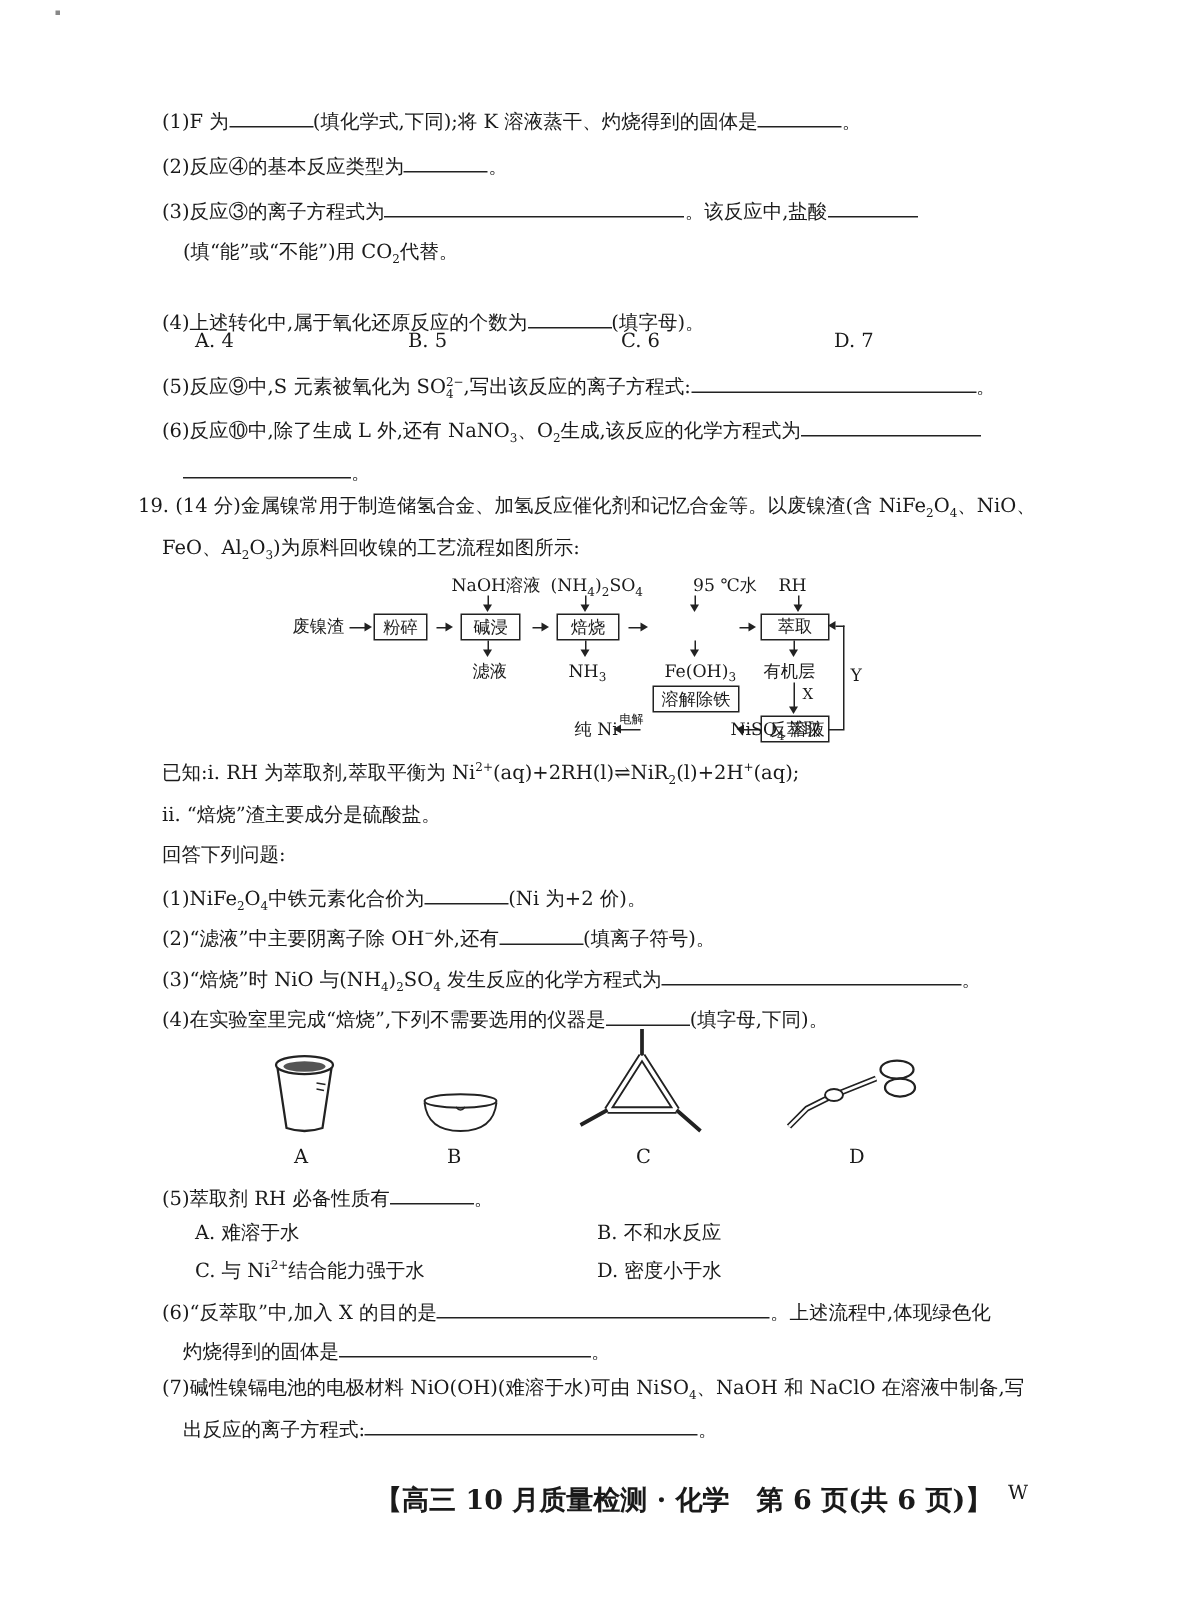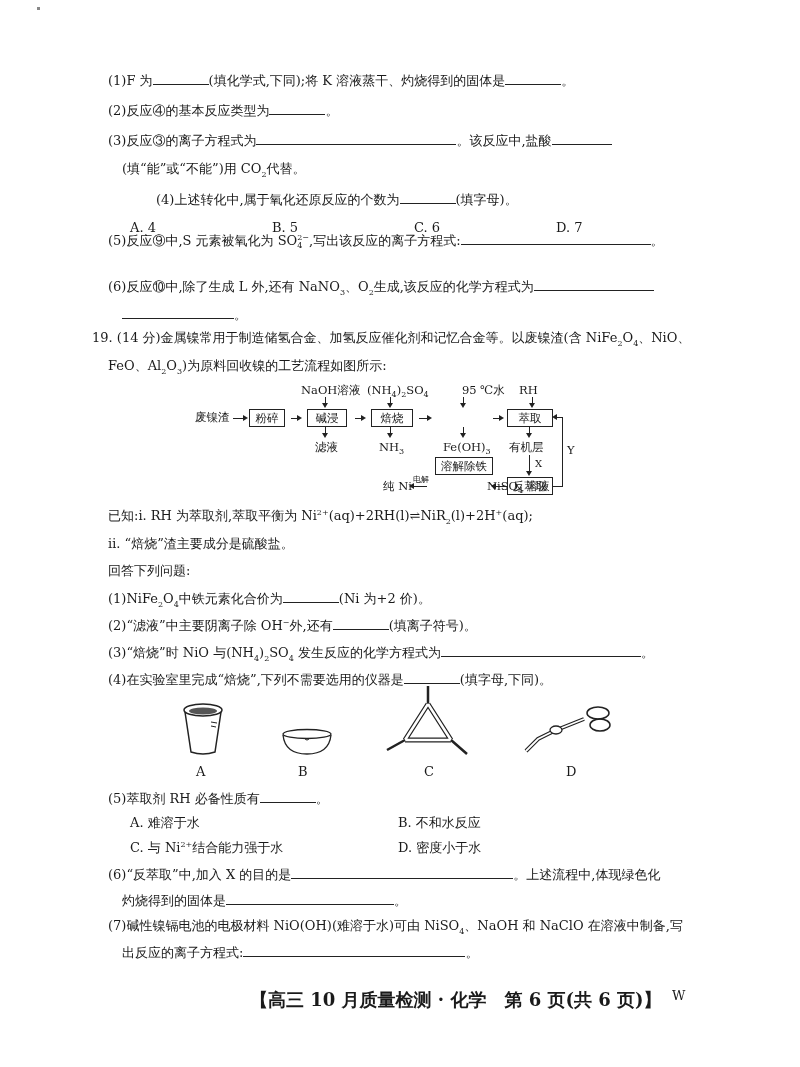--- a/index.html
+++ b/index.html
@@ -37,28 +37,28 @@
 </div>
 <div class="line" style="left:108px;top:102px;">
   <span>(2)反应④的基本反应类型为</span><span class="blank" style="width:56px"></span><span>。</span>
 </div>
 <div class="line" style="left:108px;top:132px;">
   <span>(3)反应③的离子方程式为</span><span class="blank" style="width:200px"></span><span>。该反应中,盐酸</span><span class="blank" style="width:60px"></span>
 </div>
 <div class="line" style="left:122px;top:161px;">
   <span>(填“能”或“不能”)用 CO</span><sub>2</sub><span>代替。</span>
 </div>
-<div class="line" style="left:108px;top:191px;margin-left:48px;">
+<div class="line" style="left:108px;top:206px;">
   <span>(4)上述转化中,属于氧化还原反应的个数为</span><span class="blank" style="width:56px"></span><span>(填字母)。</span>
 </div>
 <div class="opt" style="left:130px;top:220px;">A. 4</div>
 <div class="opt" style="left:272px;top:220px;">B. 5</div>
 <div class="opt" style="left:414px;top:220px;">C. 6</div>
 <div class="opt" style="left:556px;top:220px;">D. 7</div>
-<div class="line" style="left:108px;top:232px;">
+<div class="line" style="left:108px;top:249px;">
   <span>(5)反应⑨中,S 元素被氧化为 SO</span><span style="display:inline-flex;flex-direction:column;vertical-align:middle;font-size:8px;line-height:8px;">
       <span>2−</span>
       <span>4</span>
     </span><span>,写出该反应的离子方程式:</span><span class="blank" style="width:190px"></span><span>。</span>
 </div>
 <div class="line" style="left:108px;top:278px;">
   <span>(6)反应⑩中,除了生成 L 外,还有 NaNO</span><sub>3</sub><span>、O</span><sub>2</sub><span>生成,该反应的化学方程式为</span><span class="blank" style="width:120px"></span>
 </div>
 <div class="line" style="left:122px;top:306px;">
   <span class="blank" style="width:112px"></span><span>。</span>

